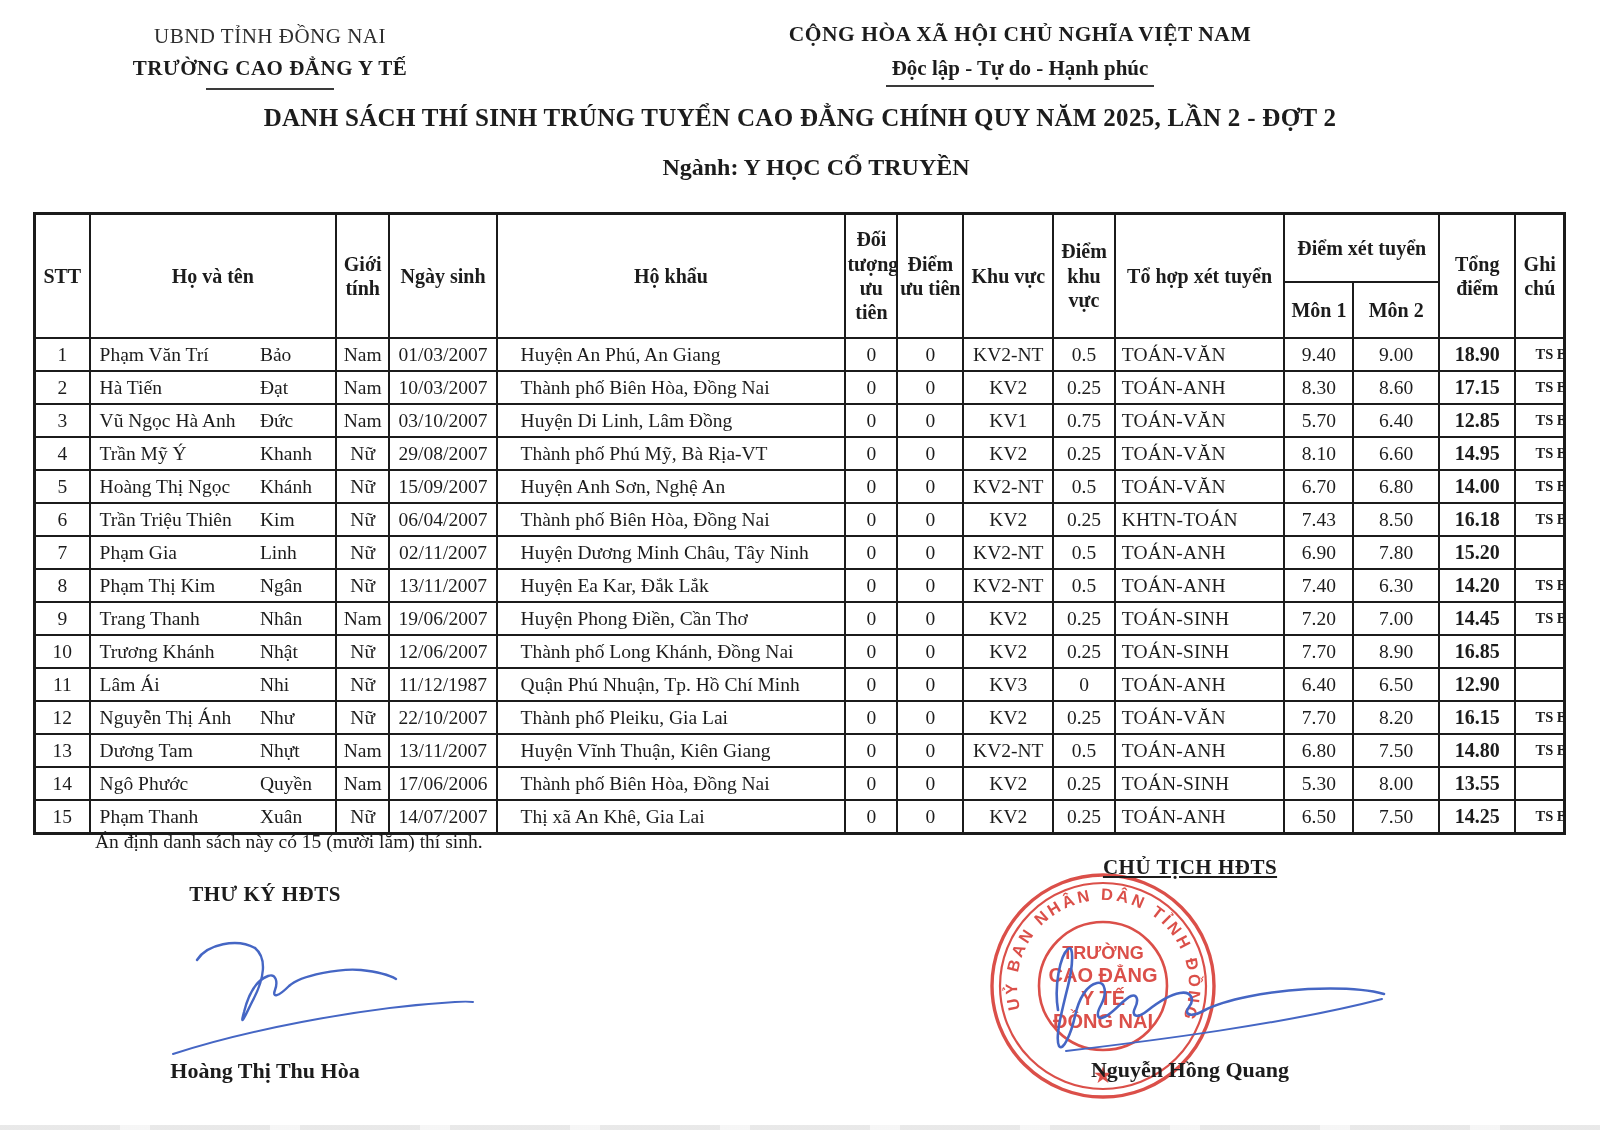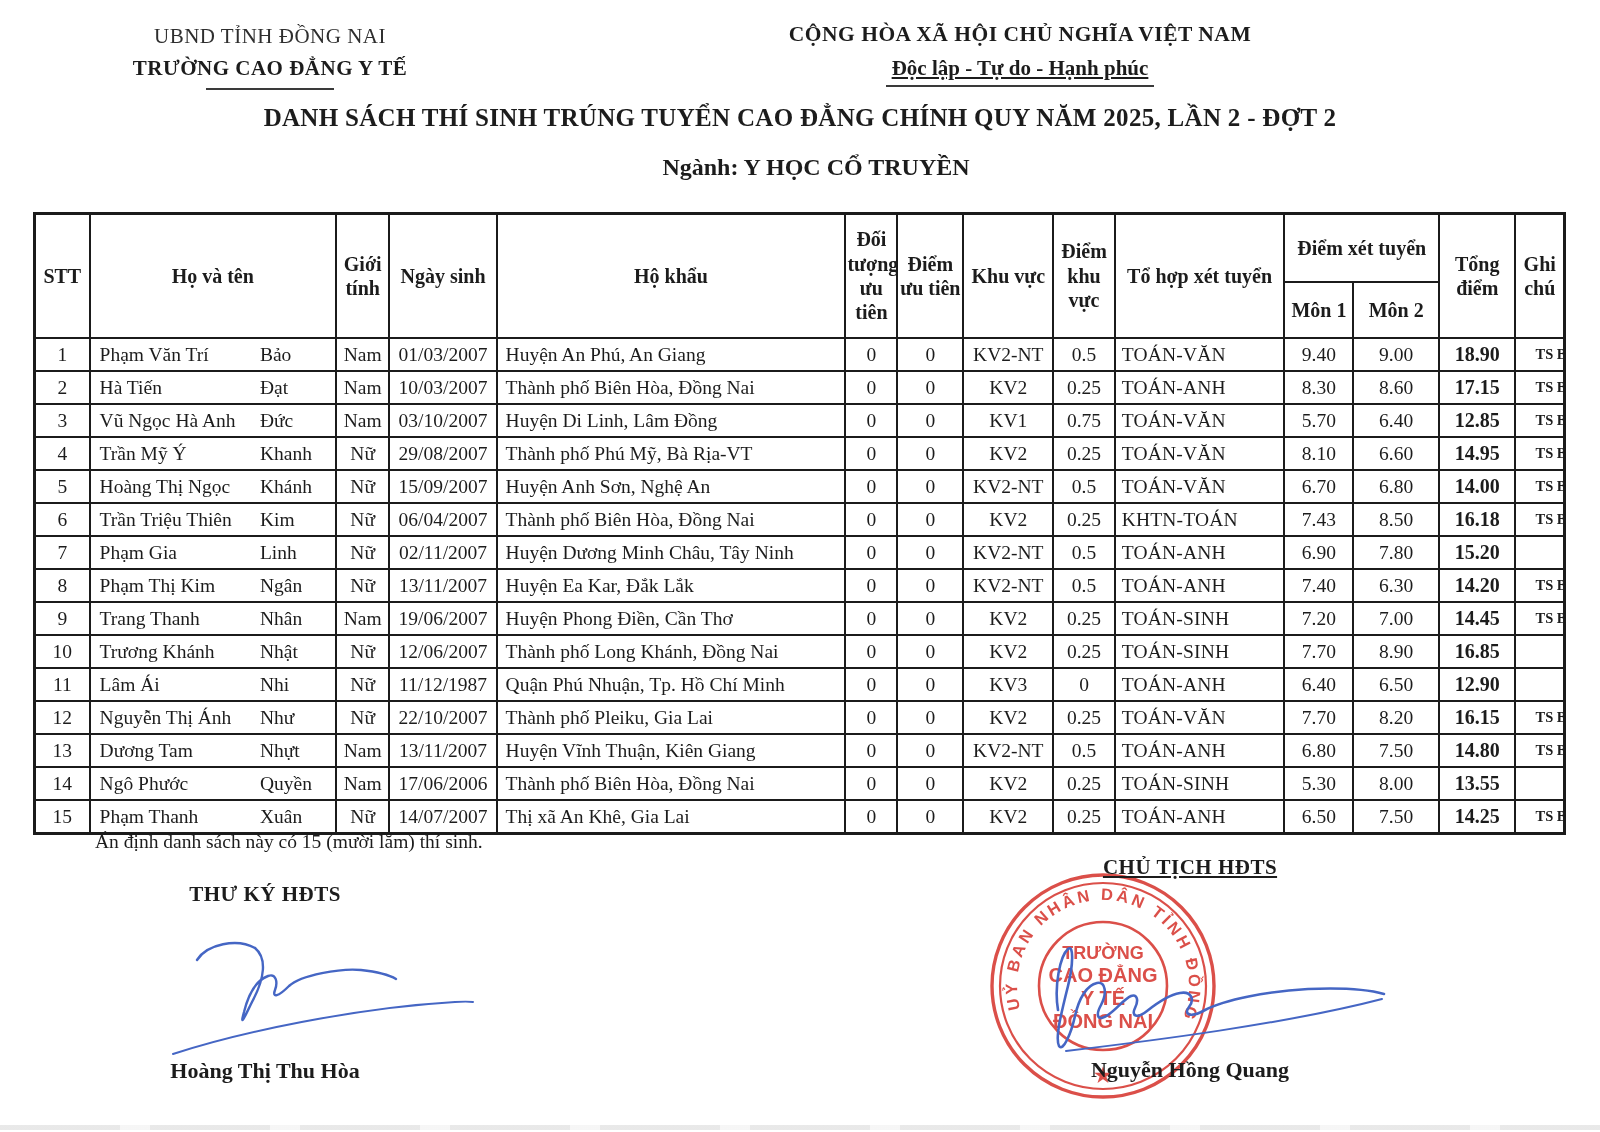--- a/index.html
+++ b/index.html
@@ -12,37 +12,37 @@
     overflow:hidden;
   }
   
   .org-block{position:absolute;left:90px;top:24px;width:360px;text-align:center;}
   .org-line1{font-size:21px;letter-spacing:.5px;color:#2e2e2e;}
   .org-line2{font-size:21px;font-weight:bold;margin-top:7px;letter-spacing:.5px;}
   .org-underline{width:128px;border-top:2px solid #3a3a3a;margin:7px auto 0;}
   .national-block{position:absolute;left:760px;top:22px;width:520px;text-align:center;}
   .nat-line1{font-size:21.5px;font-weight:bold;letter-spacing:.5px;}
   .nat-line2{font-size:21px;font-weight:bold;margin-top:9px;display:inline-block;
-             border-bottom:2px solid #3a3a3a;padding:0 6px 4px;text-decoration:underline;}
+             border-bottom:2px solid #3a3a3a;padding:0 6px 4px;}
   .doc-title{position:absolute;left:0;top:104px;width:100%;text-align:center;
              font-size:25px;font-weight:bold;letter-spacing:.3px;}
   .doc-subtitle{position:absolute;left:16px;top:154px;width:100%;text-align:center;
              font-size:24px;font-weight:bold;}
   
   .tbl-wrap{position:absolute;left:33px;top:212px;width:1533px;}
   table{width:100%;border-collapse:collapse;table-layout:fixed;border:3px solid #1b1b1b;}
   th,td{border:2px solid #1b1b1b;overflow:hidden;}
   thead th{font-weight:bold;font-size:20px;line-height:1.22;padding:2px 1px;
            vertical-align:middle;text-align:center;}
   thead tr.h1 th{height:62px;}
   thead tr.h2 th{height:50px;}
   tbody td{height:31px;font-size:19.5px;padding:0 3px;vertical-align:middle;
            white-space:nowrap;}
   td.ctr{text-align:center;}
-  td.left-cell{text-align:left;padding-left:8px;}
+  td.left-cell{text-align:left;padding-left:23px;}
   td.combo{text-align:left;padding-left:6px;letter-spacing:.2px;}
   td.total{font-weight:bold;font-size:20px;text-align:center;}
   td.note{font-weight:bold;font-size:14.5px;text-align:center;padding:0 19px;}
   .name-wrap{display:flex;align-items:center;}
   .name-wrap .fam{flex:1 1 auto;padding-left:6px;overflow:hidden;}
   .name-wrap .giv{flex:0 0 72px;text-align:left;}
   
   .count-note{position:absolute;left:95px;top:831px;font-size:19.5px;}
   .left-sign{position:absolute;left:105px;top:882px;width:320px;text-align:center;}
   .sign-title{font-size:21px;font-weight:bold;letter-spacing:.5px;}

